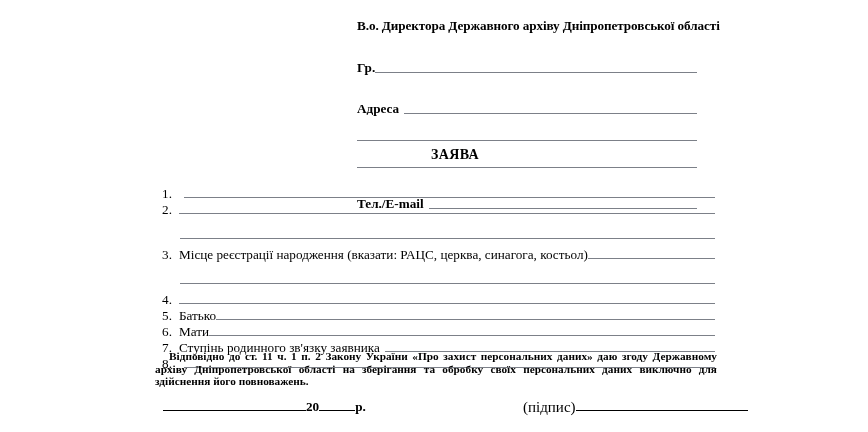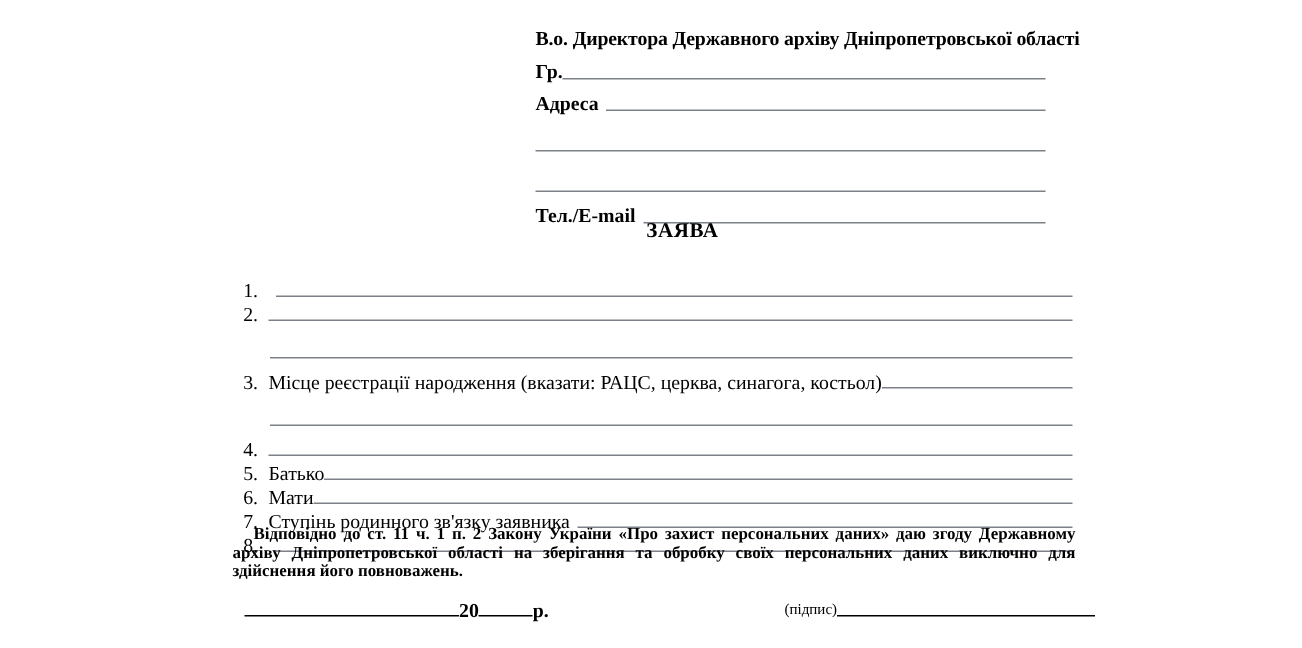--- a/index.html
+++ b/index.html
@@ -32,21 +32,21 @@
   .addressee {
     font-weight: bold;
     font-size: 13.2px;
     line-height: 16px;
     white-space: nowrap;
     letter-spacing: -0.1px;
   }
   .field-row {
     display: flex;
     align-items: flex-end;
-    margin-top: 4px;
+    margin-top: 24px;
     height: 17px;
     text-align: right;
   }
   .field-label {
     font-weight: bold;
     font-size: 13.2px;
     line-height: 15px;
     white-space: nowrap;
     flex: 0 0 auto;
   }
@@ -173,21 +173,21 @@
     margin-top: 20px;
   }
   .sig-right {
     position: absolute;
     left: 368px;
     bottom: 0;
     display: flex;
     align-items: flex-end;
   }
   .sig-right .cap {
-    font-size: 10px;
+    font-size: 15px;
     line-height: 12px;
     padding-bottom: 1px;
     margin-top: 41px;
   }
   .sig-right .rule-fixed {
     width: 172px;
     border-bottom: 1.4px solid #000;
     height: 1px;
     margin-bottom: 3px;
   }

